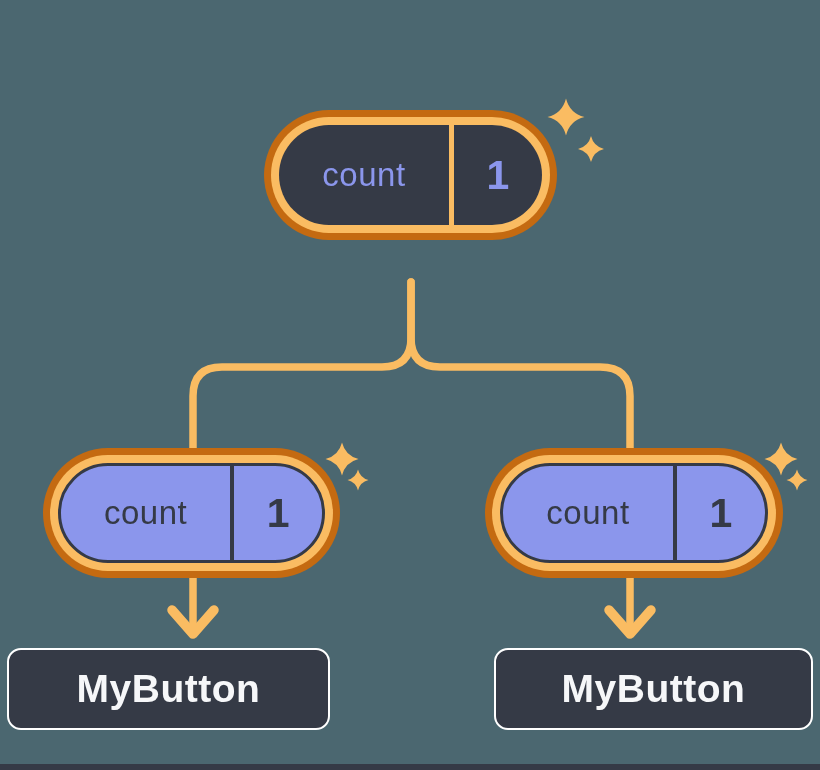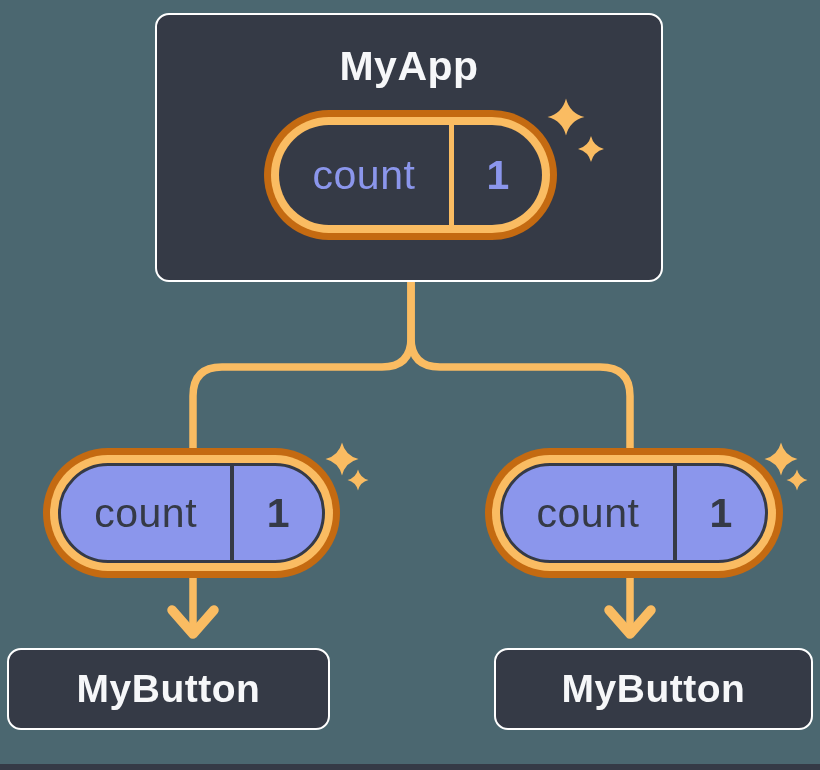--- a/index.html
+++ b/index.html
@@ -116,21 +116,21 @@
     align-items: center;
     justify-content: center;
   }
   .pill-value-section {
     flex: 1;
     display: flex;
     align-items: center;
     justify-content: center;
   }
   .pill-divider { flex: 0 0 auto; }
-  .pill-label { font-size: 41px; font-weight: 500; letter-spacing: 0.5px; }
+  .pill-label { font-size: 33px; font-weight: 500; letter-spacing: 0.5px; }
   .pill-value { font-size: 41px; font-weight: 700; }
 
   .bottom-strip {
     position: absolute;
     left: 0; bottom: 0;
     width: 820px; height: 6px;
     background: var(--card);
     z-index: 4;
   }
 </style>
@@ -139,23 +139,20 @@
 
 <div class="stage">
 
   <svg class="layer connector-layer" viewBox="0 0 820 770">
     <path class="connector-path" d="M411 282 L411 338 Q411 367 382 367 L222 367 Q193 367 193 396 L193 630"></path>
     <path class="connector-path" d="M411 282 L411 338 Q411 367 440 367 L600 367 Q630 367 630 396 L630 630"></path>
     <path class="arrowhead-path" d="M172 610 L193 634 L214 610"></path>
     <path class="arrowhead-path" d="M609 610 L630 634 L651 610"></path>
   </svg>
 
-  <div class="card card-root">
-    <span class="card-title">MyApp</span>
-  </div>
 
   <div class="pill pill-root">
     <div class="pill-ring"></div>
     <div class="pill-body">
       <div class="pill-label-section">
         <span class="pill-label">count</span>
       </div>
       <div class="pill-divider"></div>
       <div class="pill-value-section">
         <span class="pill-value">1</span>

